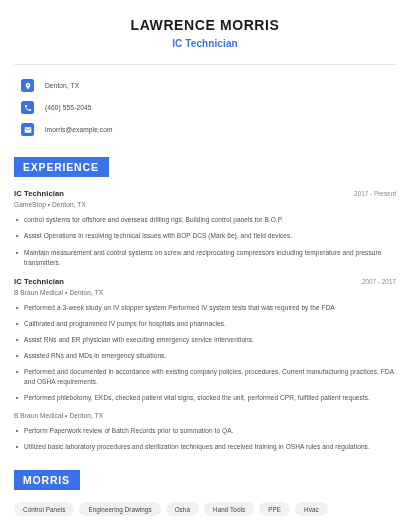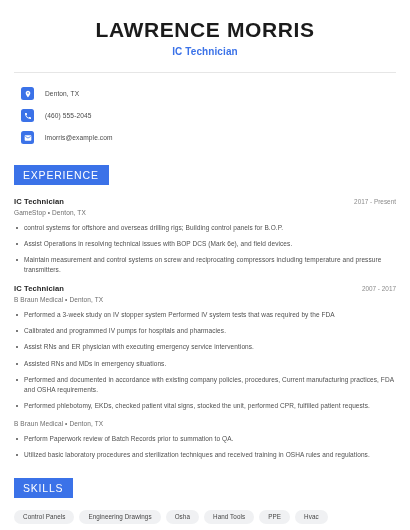--- a/index.html
+++ b/index.html
@@ -22,21 +22,21 @@
     padding: 0 14px;
     position: relative;
   }
 
   
   .header {
     text-align: center;
     padding-top: 18px;
   }
   .full-name {
-    font-size: 21px;
+    font-size: 14px;
     font-weight: bold;
     letter-spacing: 0.6px;
     color: #1b1b1b;
     line-height: 1.1;
     margin: 0;
   }
   .job-title {
     font-size: 10px;
     font-weight: bold;
     color: #3b72e8;
@@ -77,21 +77,21 @@
     letter-spacing: 0.1px;
   }
 
   
   .section { margin-top: 18px; }
   .section-badge {
     display: inline-block;
     background: #3b72e8;
     color: #ffffff;
     font-size: 10.5px;
-    font-weight: normal;
+    font-weight: bold;
     letter-spacing: 0.8px;
     padding: 4px 10px 4px 9px;
   }
 
   
   .jobs { margin-top: 12px; }
   .job { margin-bottom: 9px; }
   .job-head {
     display: flex;
     align-items: baseline;
@@ -238,21 +238,21 @@
         <ul class="bullets">
           <li>Perform Paperwork review of Batch Records prior to summation to QA.</li>
           <li>Utilized basic laboratory procedures and sterilization techniques and received training in OSHA rules and regulations.</li>
         </ul>
       </div>
 
     </div>
   </div>
 
   <div class="section">
-    <span class="section-badge">SKILLS</span>
+    <span class="section-badge">MORRIS</span>
 
     <div class="skills-wrap">
       <span class="skill-chip">Control Panels</span>
       <span class="skill-chip">Engineering Drawings</span>
       <span class="skill-chip">Osha</span>
       <span class="skill-chip">Hand Tools</span>
       <span class="skill-chip">PPE</span>
       <span class="skill-chip">Hvac</span>
 
     </div>

